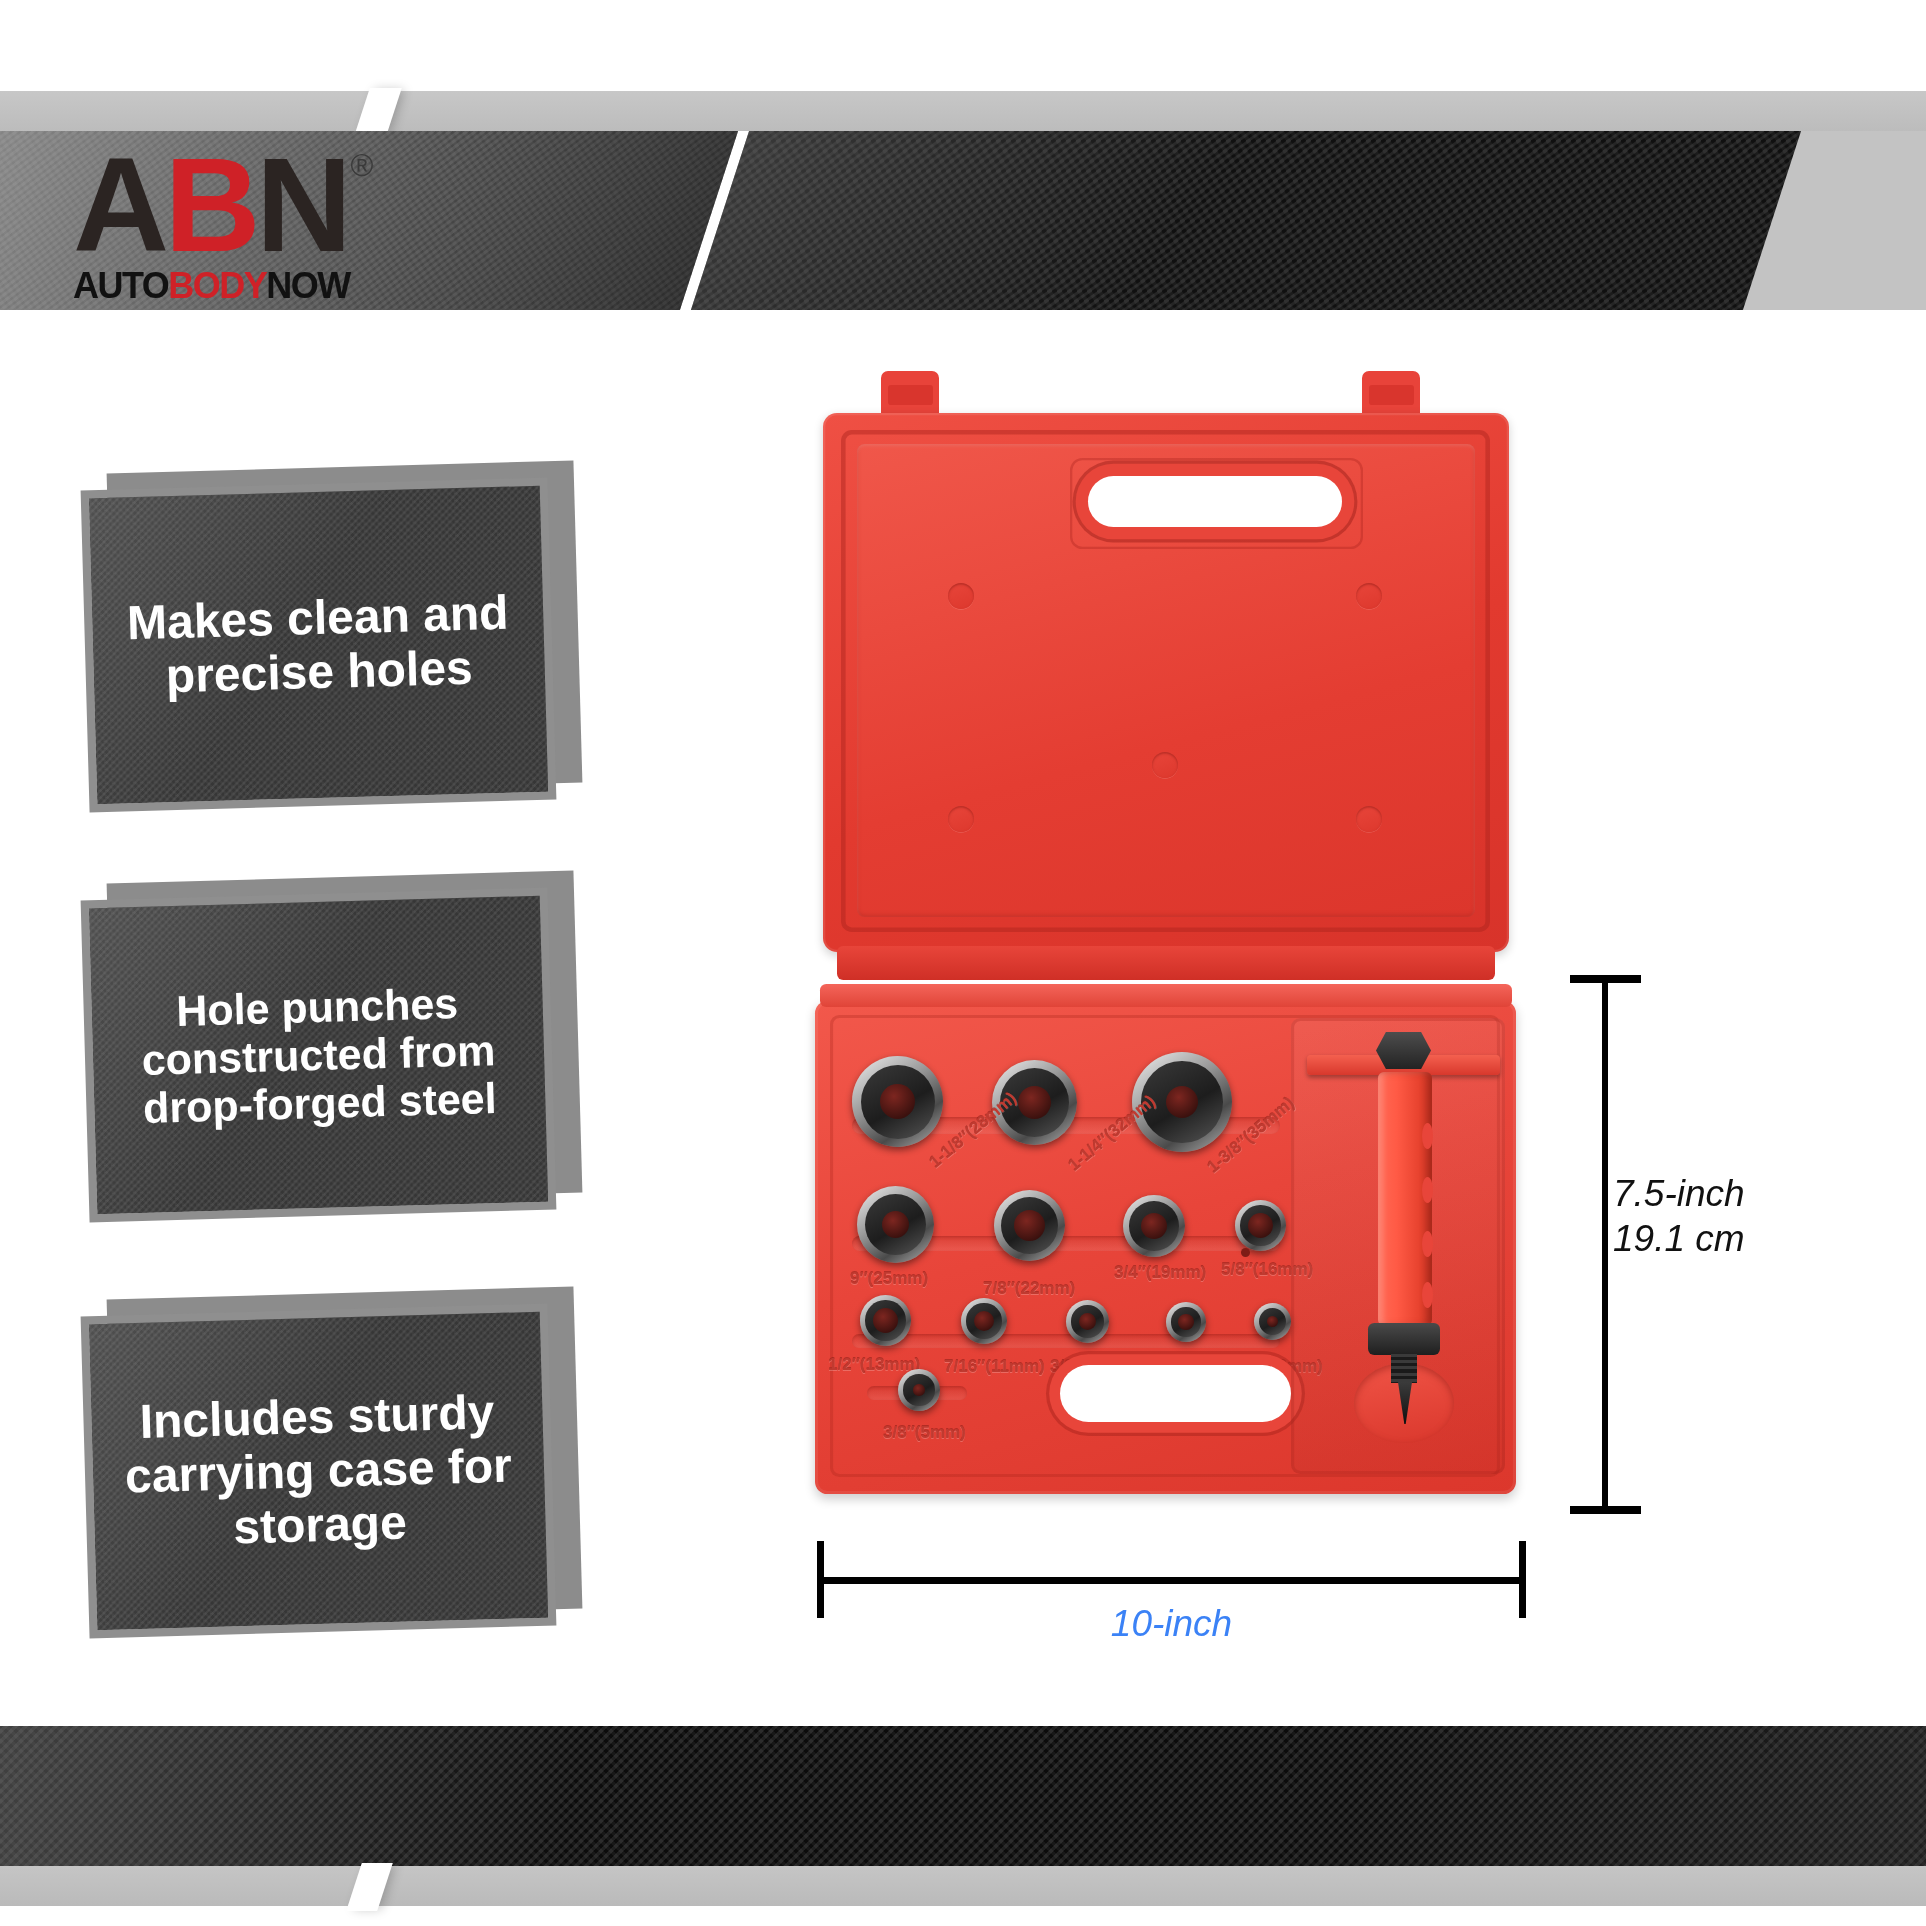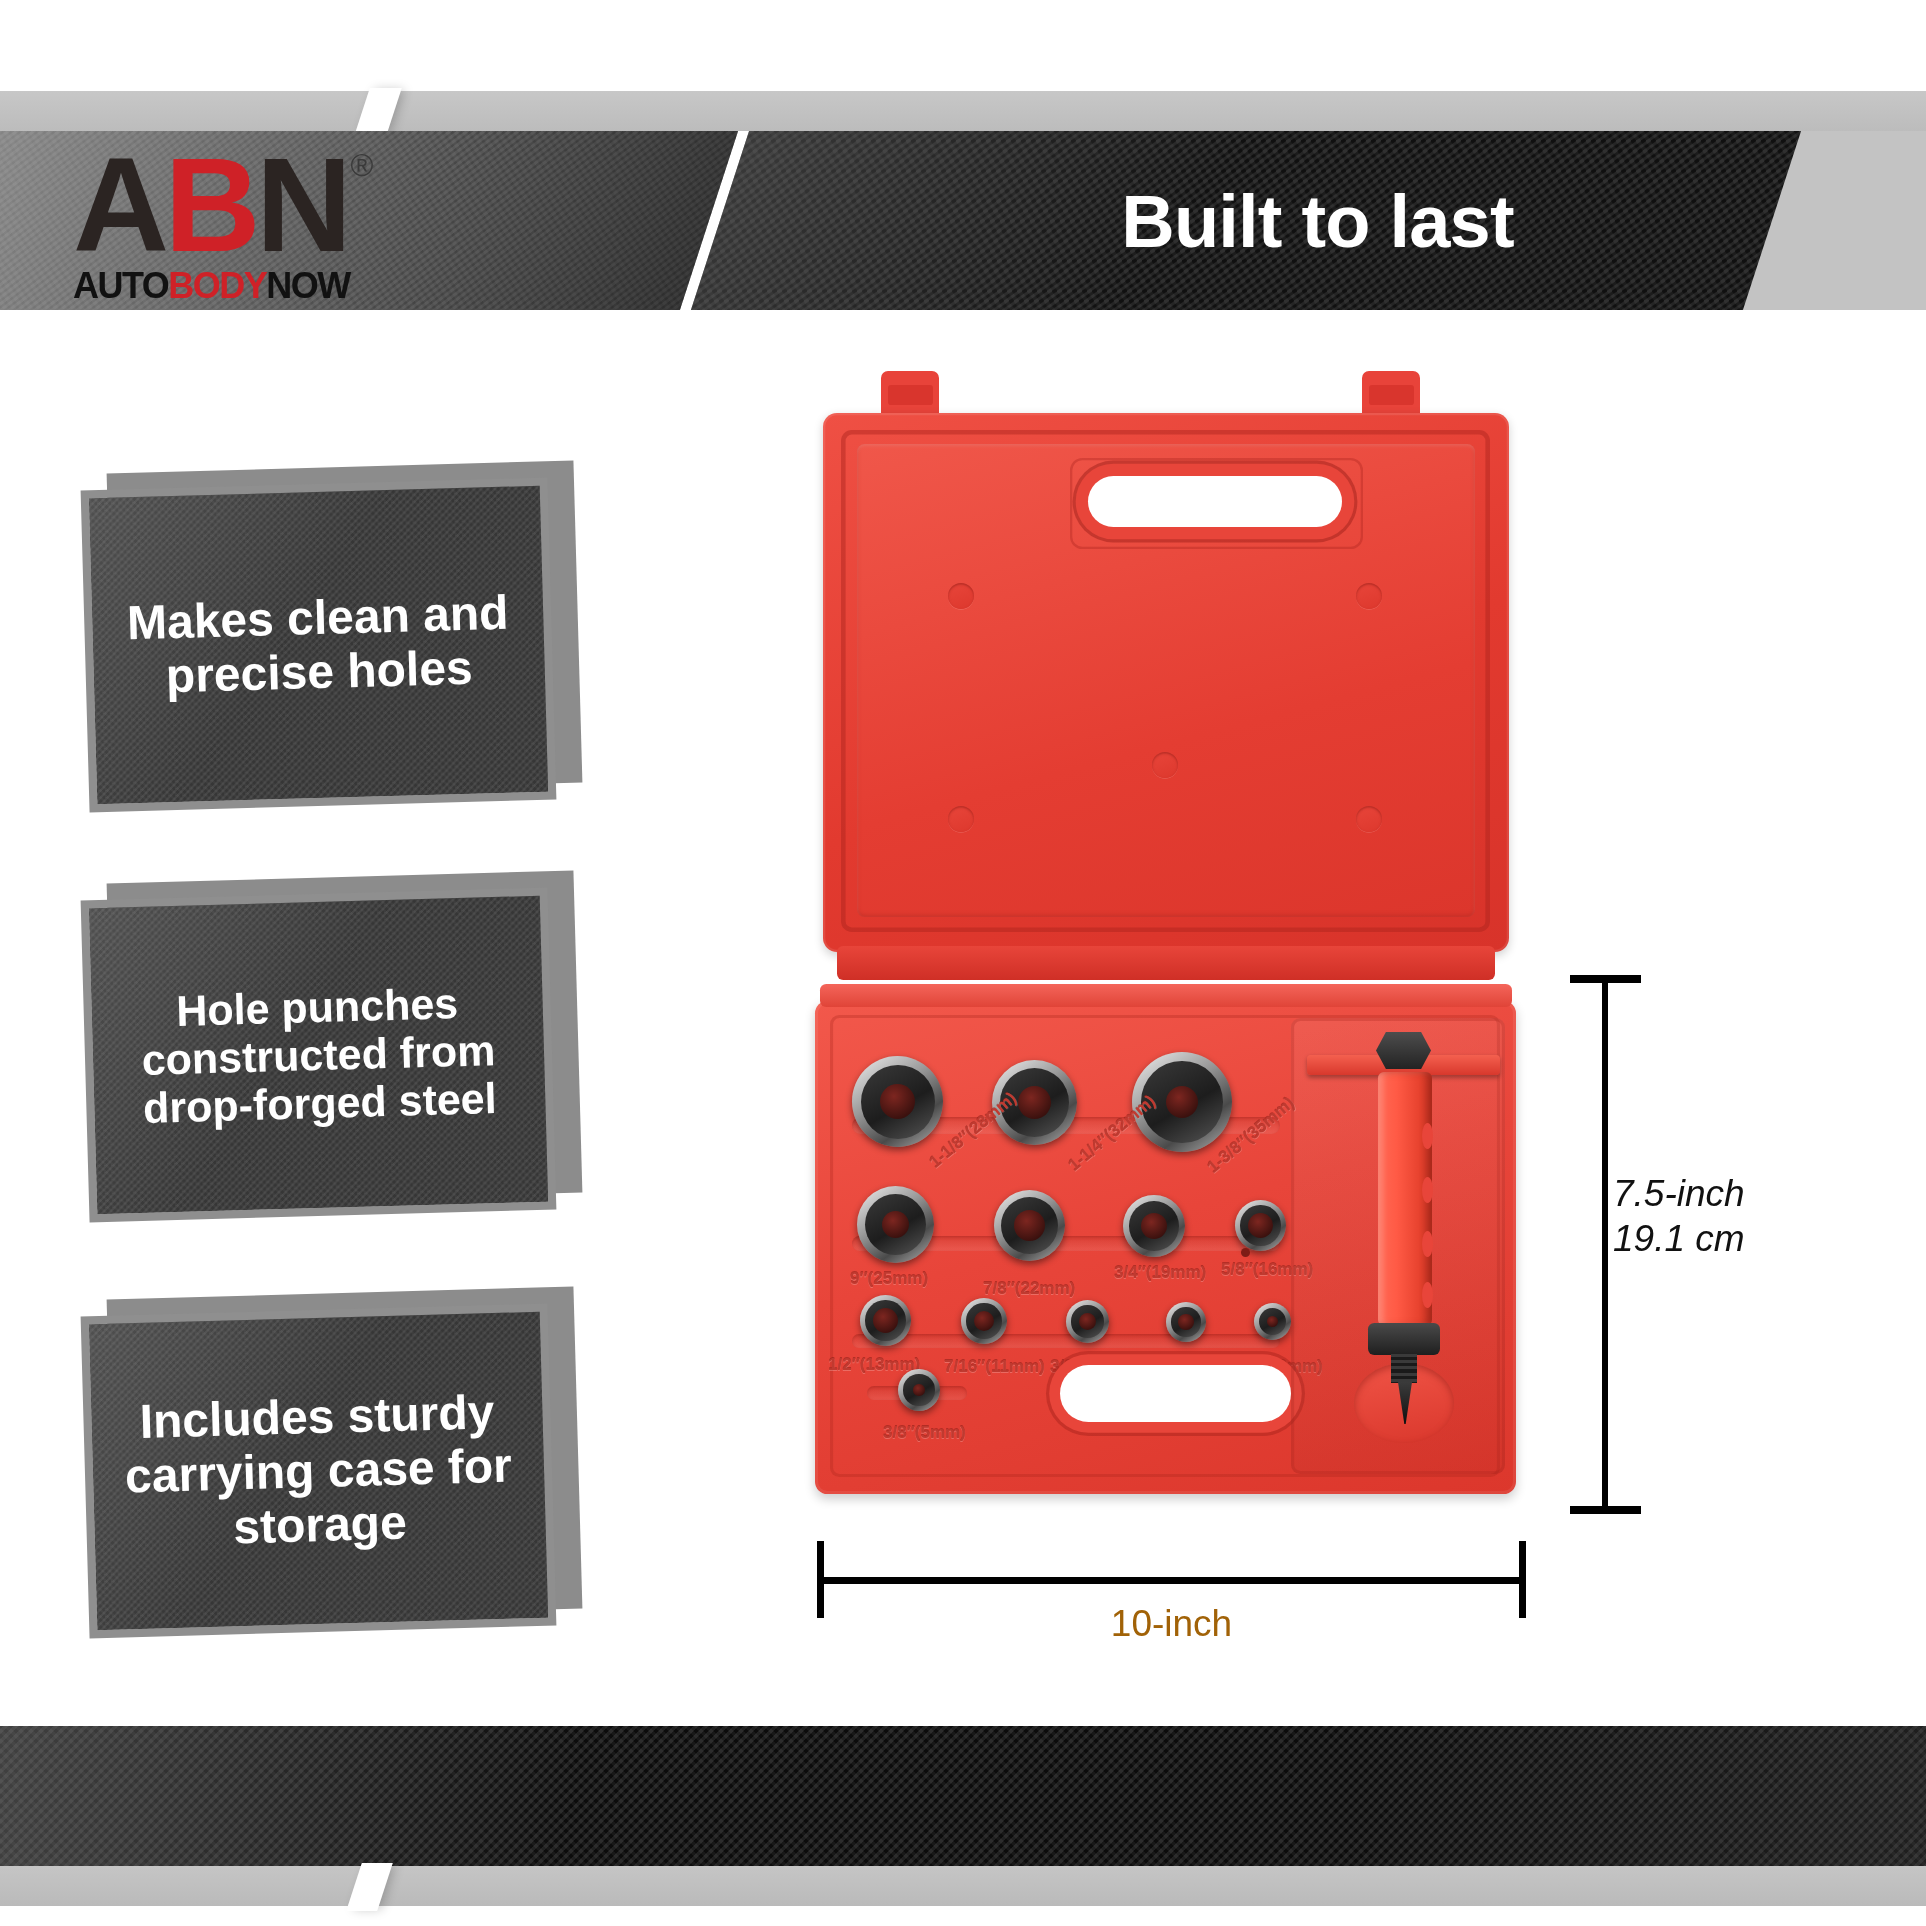--- a/index.html
+++ b/index.html
@@ -273,21 +273,21 @@
   #dim-v-cap-b { position:absolute; left:1570px; top:1506px; width:71px; height:7.7px; background:#000; }
   #dim-v-label {
     position:absolute; left:1613px; top:1171px; width:231px;
     font-style:italic; font-size:37px; color:#111; line-height:1.22; text-align:left;
   }
   #dim-h { position:absolute; left:817px; top:1577px; width:709px; height:7px; background:#000; }
   #dim-h-cap-l { position:absolute; left:817px; top:1541px; width:7px; height:77px; background:#000; }
   #dim-h-cap-r { position:absolute; left:1519px; top:1541px; width:7px; height:77px; background:#000; }
   #dim-h-label {
     position:absolute; left:971px; top:1601px; width:401px;
-    font-size:37px; color:#a16207; line-height:1.22; text-align:center;
+    font-style:italic; font-size:37px; color:#3b82f6; line-height:1.22; text-align:center;
   }
 
   
   #bottom-banner { position:absolute; left:0; top:1726px; width:1926px; height:200px; }
   .bb-dark {
     position:absolute; left:0; top:0; width:1926px; height:140px;
     overflow:hidden;
   }
   .bb-dark .bseg {
     position:absolute; left:-46px; top:0; width:2034px; height:140px;
@@ -331,21 +331,20 @@
       <span class="lm-a">A</span>
       <span class="lm-b">B</span>
       <span class="lm-n">N</span>
       <span class="lm-reg">®</span>
     </div>
     <div class="logo-word">
       <span class="lw-dark">AUTO</span><span class="lw-red">BODY</span><span class="lw-dark">NOW</span>
     </div>
   </div>
 
-  <div id="header-title">Built to last</div>
 </div>
 
 <div class="feature" id="feature-1">
   <div class="shadow-plate"></div>
   <div class="plate">
     <div class="plate-inner"></div>
     <div class="plate-sheen"></div>
     <div class="ftext">Makes clean and precise holes</div>
   </div>
 </div>

